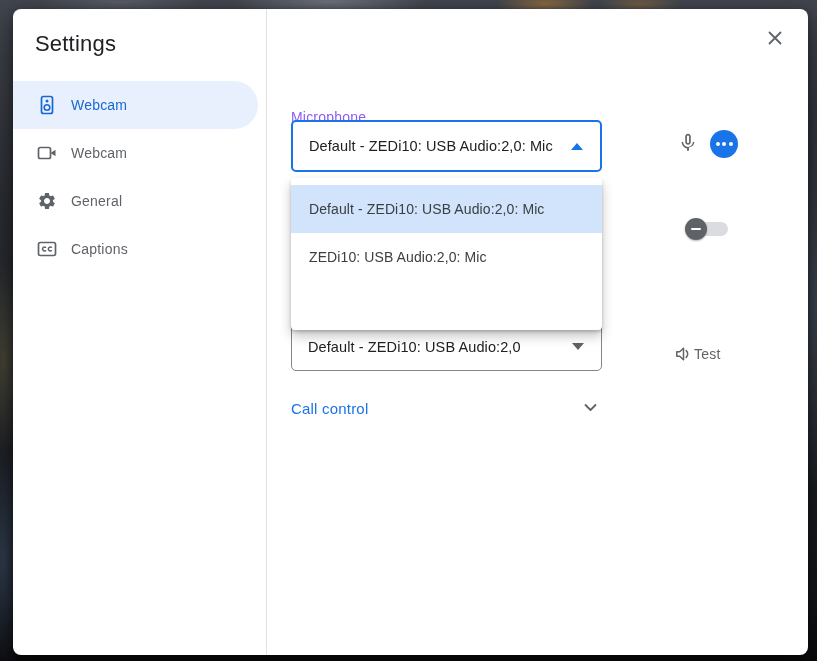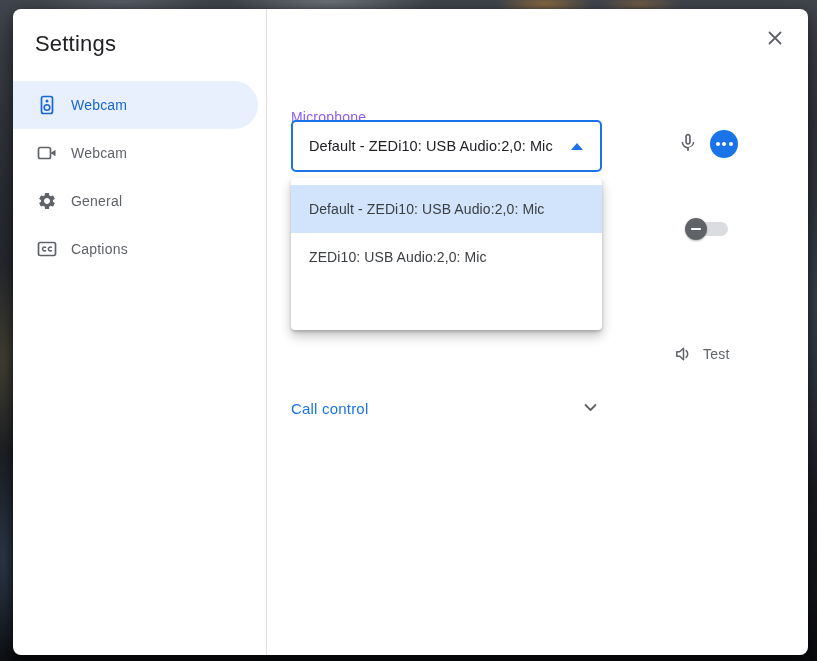--- a/index.html
+++ b/index.html
@@ -99,21 +99,21 @@
   .menu-item {
     height: 48px; display: flex; align-items: center; padding-left: 18px;
     font-size: 14px; color: #3c4043; letter-spacing: .1px; cursor: pointer; white-space: nowrap;
   }
   .menu-item.selected { background: #d2e3fc; }
 
   
   .test-btn {
     position: absolute; left: 661px; top: 331px; height: 28px;
     background: transparent; border: none; cursor: pointer;
-    display: flex; align-items: center; gap: 9px;
+    display: flex; align-items: center; 
     font-family: inherit; font-size: 14px; font-weight: 500; color: #5f6368; letter-spacing: .2px; text-align: center;
   }
 
   
   .call-control {
     position: absolute; left: 278px; top: 391px;
     font-size: 15px; font-weight: 400; color: #1a73e8; letter-spacing: .2px; cursor: pointer;
   }
   .cc-chevron { position: absolute; left: 569px; top: 390px; width: 17px; height: 17px; cursor: pointer; }
 </style>
@@ -199,20 +199,24 @@
     <span class="knob">
         <span class="minus"></span>
       </span>
   </div>
 
   <div class="menu">
     <div class="menu-item selected">Default - ZEDi10: USB Audio:2,0: Mic</div>
     <div class="menu-item">ZEDi10: USB Audio:2,0: Mic</div>
   </div>
 
+  <div class="select speakers-select">
+    <span class="select-value">Default - ZEDi10: USB Audio:2,0</span>
+    <span class="caret caret-down"></span>
+  </div>
 
   <button class="test-btn">
     <span style="display:flex">
       <svg width="20" height="20" viewBox="0 0 20 20">
         <path d="M2.8 7.8 v4.4 h2.9 l3.8 3.6 V4.2 L5.7 7.8 Z" fill="none" stroke="#5f6368" stroke-width="1.5" stroke-linejoin="round"></path>
         <path d="M12.2 6.6 a4.6 4.6 0 0 1 0 6.8" fill="none" stroke="#5f6368" stroke-width="1.5" stroke-linecap="round"></path>
       </svg>
     </span>
     <span>Test</span>
   </button>

